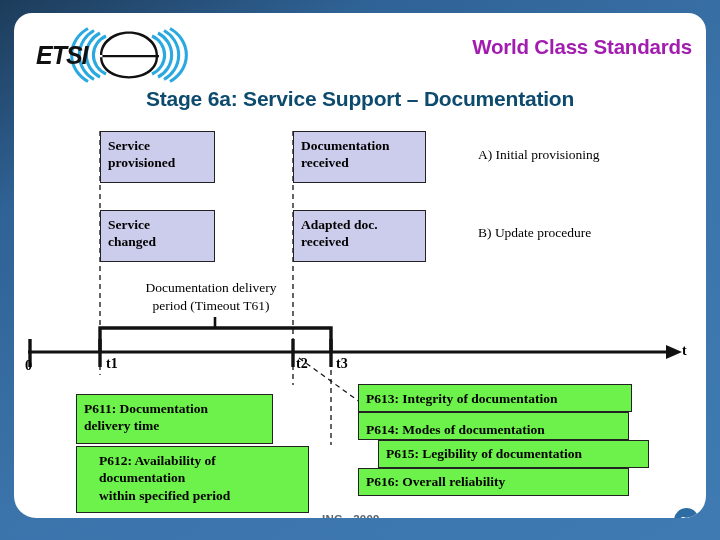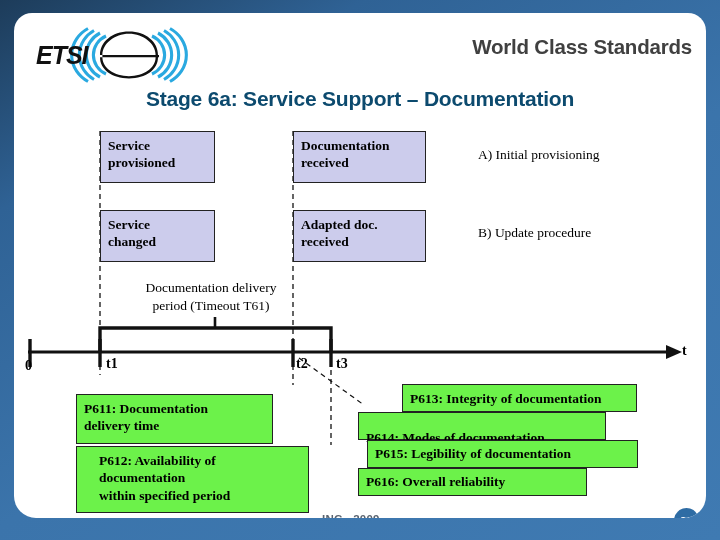--- a/index.html
+++ b/index.html
@@ -41,21 +41,21 @@
     height: 72px;
   }
   .wcs {
     position: absolute;
     left: 420px;
     top: 22px;
     width: 258px;
     text-align: right;
     font-size: 20.5px;
     font-weight: bold;
-    color: #404040;
+    color: #a21caf;
     letter-spacing: -0.2px;
     white-space: nowrap;
   }
 
   
   #logo {
     position: absolute;
     left: 18px;
     top: 13px;
     width: 170px;
@@ -242,27 +242,27 @@
       <div class="tlabel" style="left:322px; top:343px;">t3</div>
       <div class="tlabel" style="left:668px; top:330px;">t</div>
 
       <div class="box grn" style="left:62px; top:381px; width:197px; height:50px;">P611: Documentation
 delivery time</div>
 
       <div class="box grn" style="left:62px; top:433px; width:233px; height:67px;padding-left:22px;">P612: Availability of
 documentation
  within specified period</div>
 
-      <div class="box grn" style="left:344px; top:371px; width:235px; height:28px; margin-left:44px;">P613: Integrity of documentation</div>
-
-      <div class="box grn" style="left:344px; top:399px; width:248px; height:28px; padding-top:16px;">P614: Modes of documentation</div>
-
-      <div class="box grn" style="left:353px; top:427px; width:271px; height:28px; padding-top:4px;">P615: Legibility of documentation</div>
-
-      <div class="box grn" style="left:344px; top:455px; width:229px; height:28px; padding-top:4px;">P616: Overall reliability</div>
+      <div class="box grn" style="left:344px; top:371px; width:274px; height:28px; ">P613: Integrity of documentation</div>
+
+      <div class="box grn" style="left:344px; top:399px; width:271px; height:28px; padding-top:8px;">P614: Modes of documentation</div>
+
+      <div class="box grn" style="left:364px; top:427px; width:271px; height:28px; padding-top:4px;">P615: Legibility of documentation</div>
+
+      <div class="box grn" style="left:344px; top:455px; width:271px; height:28px; padding-top:4px;">P616: Overall reliability</div>
     </div>
 
     <div id="footer-text">INC - 2009</div>
 
     <div id="page-badge">29</div>
 
   </div>
 </div>
 
 </body></html>

